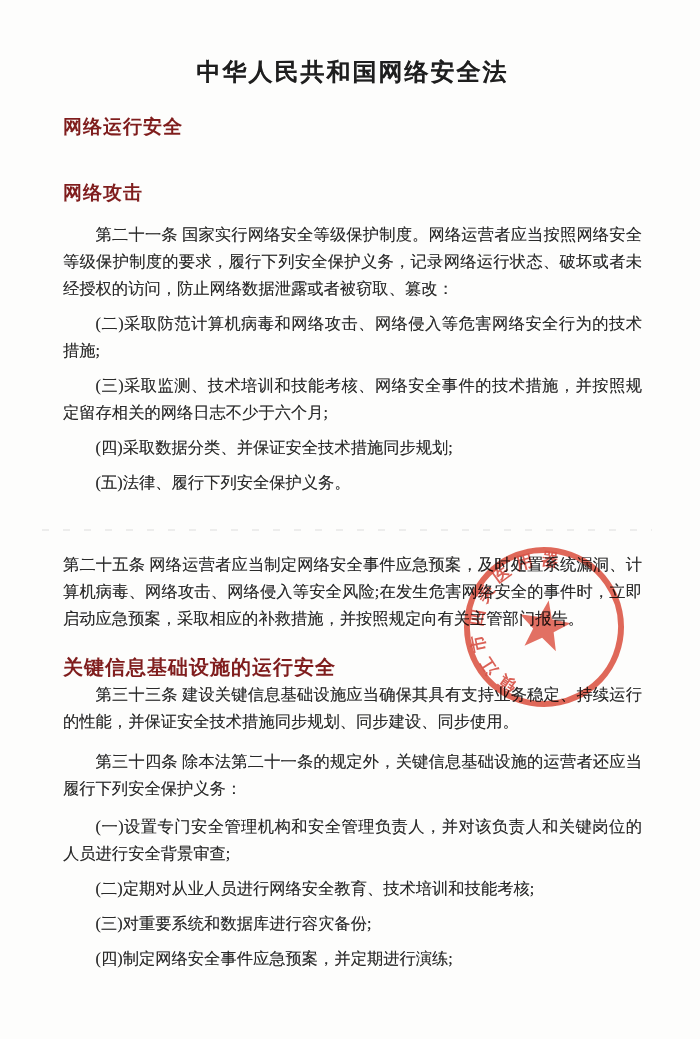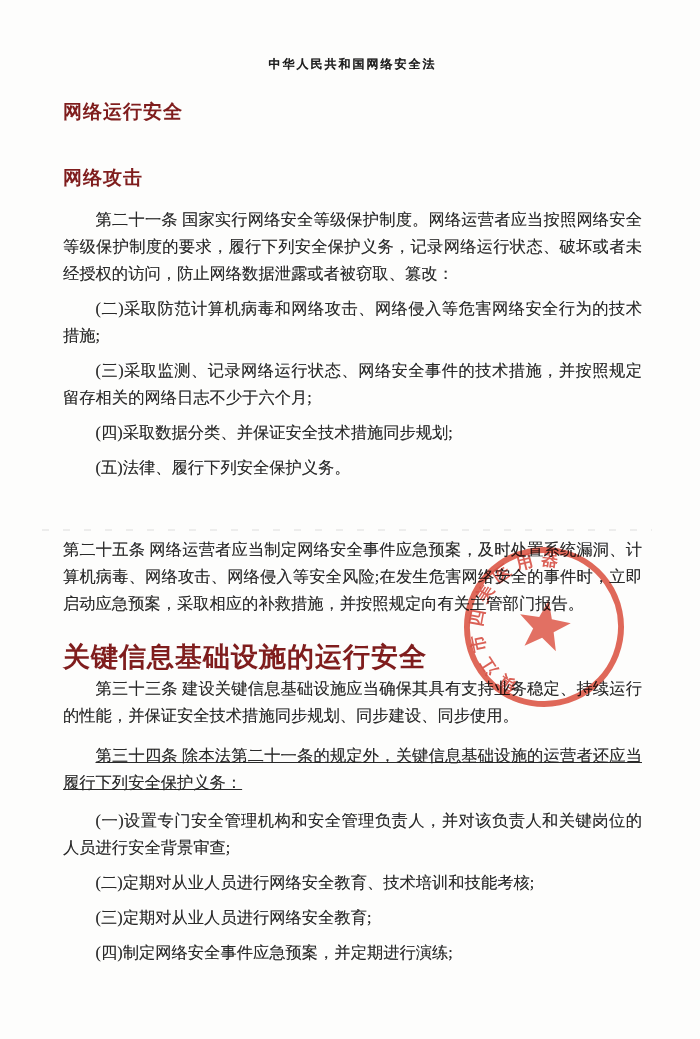--- a/index.html
+++ b/index.html
@@ -11,53 +11,53 @@
     position:relative;
     overflow:hidden;
   }
   .page{
     position:absolute;inset:0;
     padding:56px 58px 0 63px;
     box-sizing:border-box;
   }
   .doc-title{
     text-align:center;
-    font-size:12px;
+    font-size:24px;
     font-weight:600;
     letter-spacing:2px;
     color:#1e1e1e;
     text-shadow:0 0 .6px rgba(20,20,20,.5);
   }
   .heading{
     font-family:"Liberation Sans","DejaVu Sans",sans-serif;
     font-weight:700;
     color:#7f1d1d;
     font-size:19px;
     letter-spacing:1px;
   }
   .h1{margin-top:26px;}
   .h2{margin-top:40px;}
-  .h3{margin-top:22px;font-size:27px;}
+  .h3{margin-top:22px;font-size:20px;}
   p{
     margin:0;
     font-size:16.3px;
     line-height:27px;
     text-align:justify;
     color:#2a2a2a;
     text-shadow:0 0 .5px rgba(30,30,30,.45);
   }
   .para{text-indent:2em;}
   .no-indent{text-indent:0;}
   .item{text-indent:2em;}
   .p21{margin-top:15px;}
   .it1{margin-top:11px;}
   .it {margin-top:8px;}
   .p25{margin-top:55px;}
   .p33{margin-top:0;}
-  .p34{margin-top:13px;text-decoration:underline;}
+  .p34{margin-top:13px;}
   .scan-artifact{
     position:absolute;
     left:42px;top:529px;width:610px;height:2px;
     background:repeating-linear-gradient(90deg,
       rgba(130,130,130,.22) 0 7px, rgba(0,0,0,0) 7px 21px);
     opacity:.6;
   }
   .seal{
     position:absolute;
     left:444px;top:527px;
@@ -81,35 +81,35 @@
     <span>中华人民共和国网络安全法</span>
   </div>
 
   <div class="heading h1">网络运行安全</div>
 
   <div class="heading h2">网络攻击</div>
 
   <p class="para p21">第二十一条 国家实行网络安全等级保护制度。网络运营者应当按照网络安全等级保护制度的要求，履行下列安全保护义务，记录网络运行状态、破坏或者未经授权的访问，防止网络数据泄露或者被窃取、篡改：</p>
 
   <p class="item it">(二)采取防范计算机病毒和网络攻击、网络侵入等危害网络安全行为的技术措施;</p>
-  <p class="item it">(三)采取监测、记录网络运行状态、网络安全事件的技术措施，并按照规定留存相关的网络日志不少于六个月;</p>
+  <p class="item it">(三)采取监测、技术培训和技能考核、网络安全事件的技术措施，并按照规定留存相关的网络日志不少于六个月;</p>
   <p class="item it">(四)采取数据分类、并保证安全技术措施同步规划;</p>
   <p class="item it">(五)法律、履行下列安全保护义务。</p>
 
   <p class="para no-indent p25">第二十五条 网络运营者应当制定网络安全事件应急预案，及时处置系统漏洞、计算机病毒、网络攻击、网络侵入等安全风险;在发生危害网络安全的事件时，立即启动应急预案，采取相应的补救措施，并按照规定向有关主管部门报告。</p>
 
   <div class="heading h3">关键信息基础设施的运行安全</div>
 
   <p class="para p33">第三十三条 建设关键信息基础设施应当确保其具有支持业务稳定、持续运行的性能，并保证安全技术措施同步规划、同步建设、同步使用。</p>
 
   <p class="para p34">第三十四条 除本法第二十一条的规定外，关键信息基础设施的运营者还应当履行下列安全保护义务：</p>
 
   <p class="item it1">(一)设置专门安全管理机构和安全管理负责人，并对该负责人和关键岗位的人员进行安全背景审查;</p>
   <p class="item it">(二)定期对从业人员进行网络安全教育、技术培训和技能考核;</p>
-  <p class="item it">(三)定期对从业人员进行网络安全教育;</p>
+  <p class="item it">(三)对重要系统和数据库进行容灾备份;</p>
   <p class="item it">(四)制定网络安全事件应急预案，并定期进行演练;</p>
 
 </div>
 
 <div class="scan-artifact"></div>
 
 <div class="seal">
   <svg width="200" height="200" viewBox="-100 -100 200 200">
     <g transform="rotate(10)">
       <circle cx="0" cy="0" r="77" fill="none" stroke="#dc4a39" stroke-width="6" stroke-opacity="0.9"></circle>

